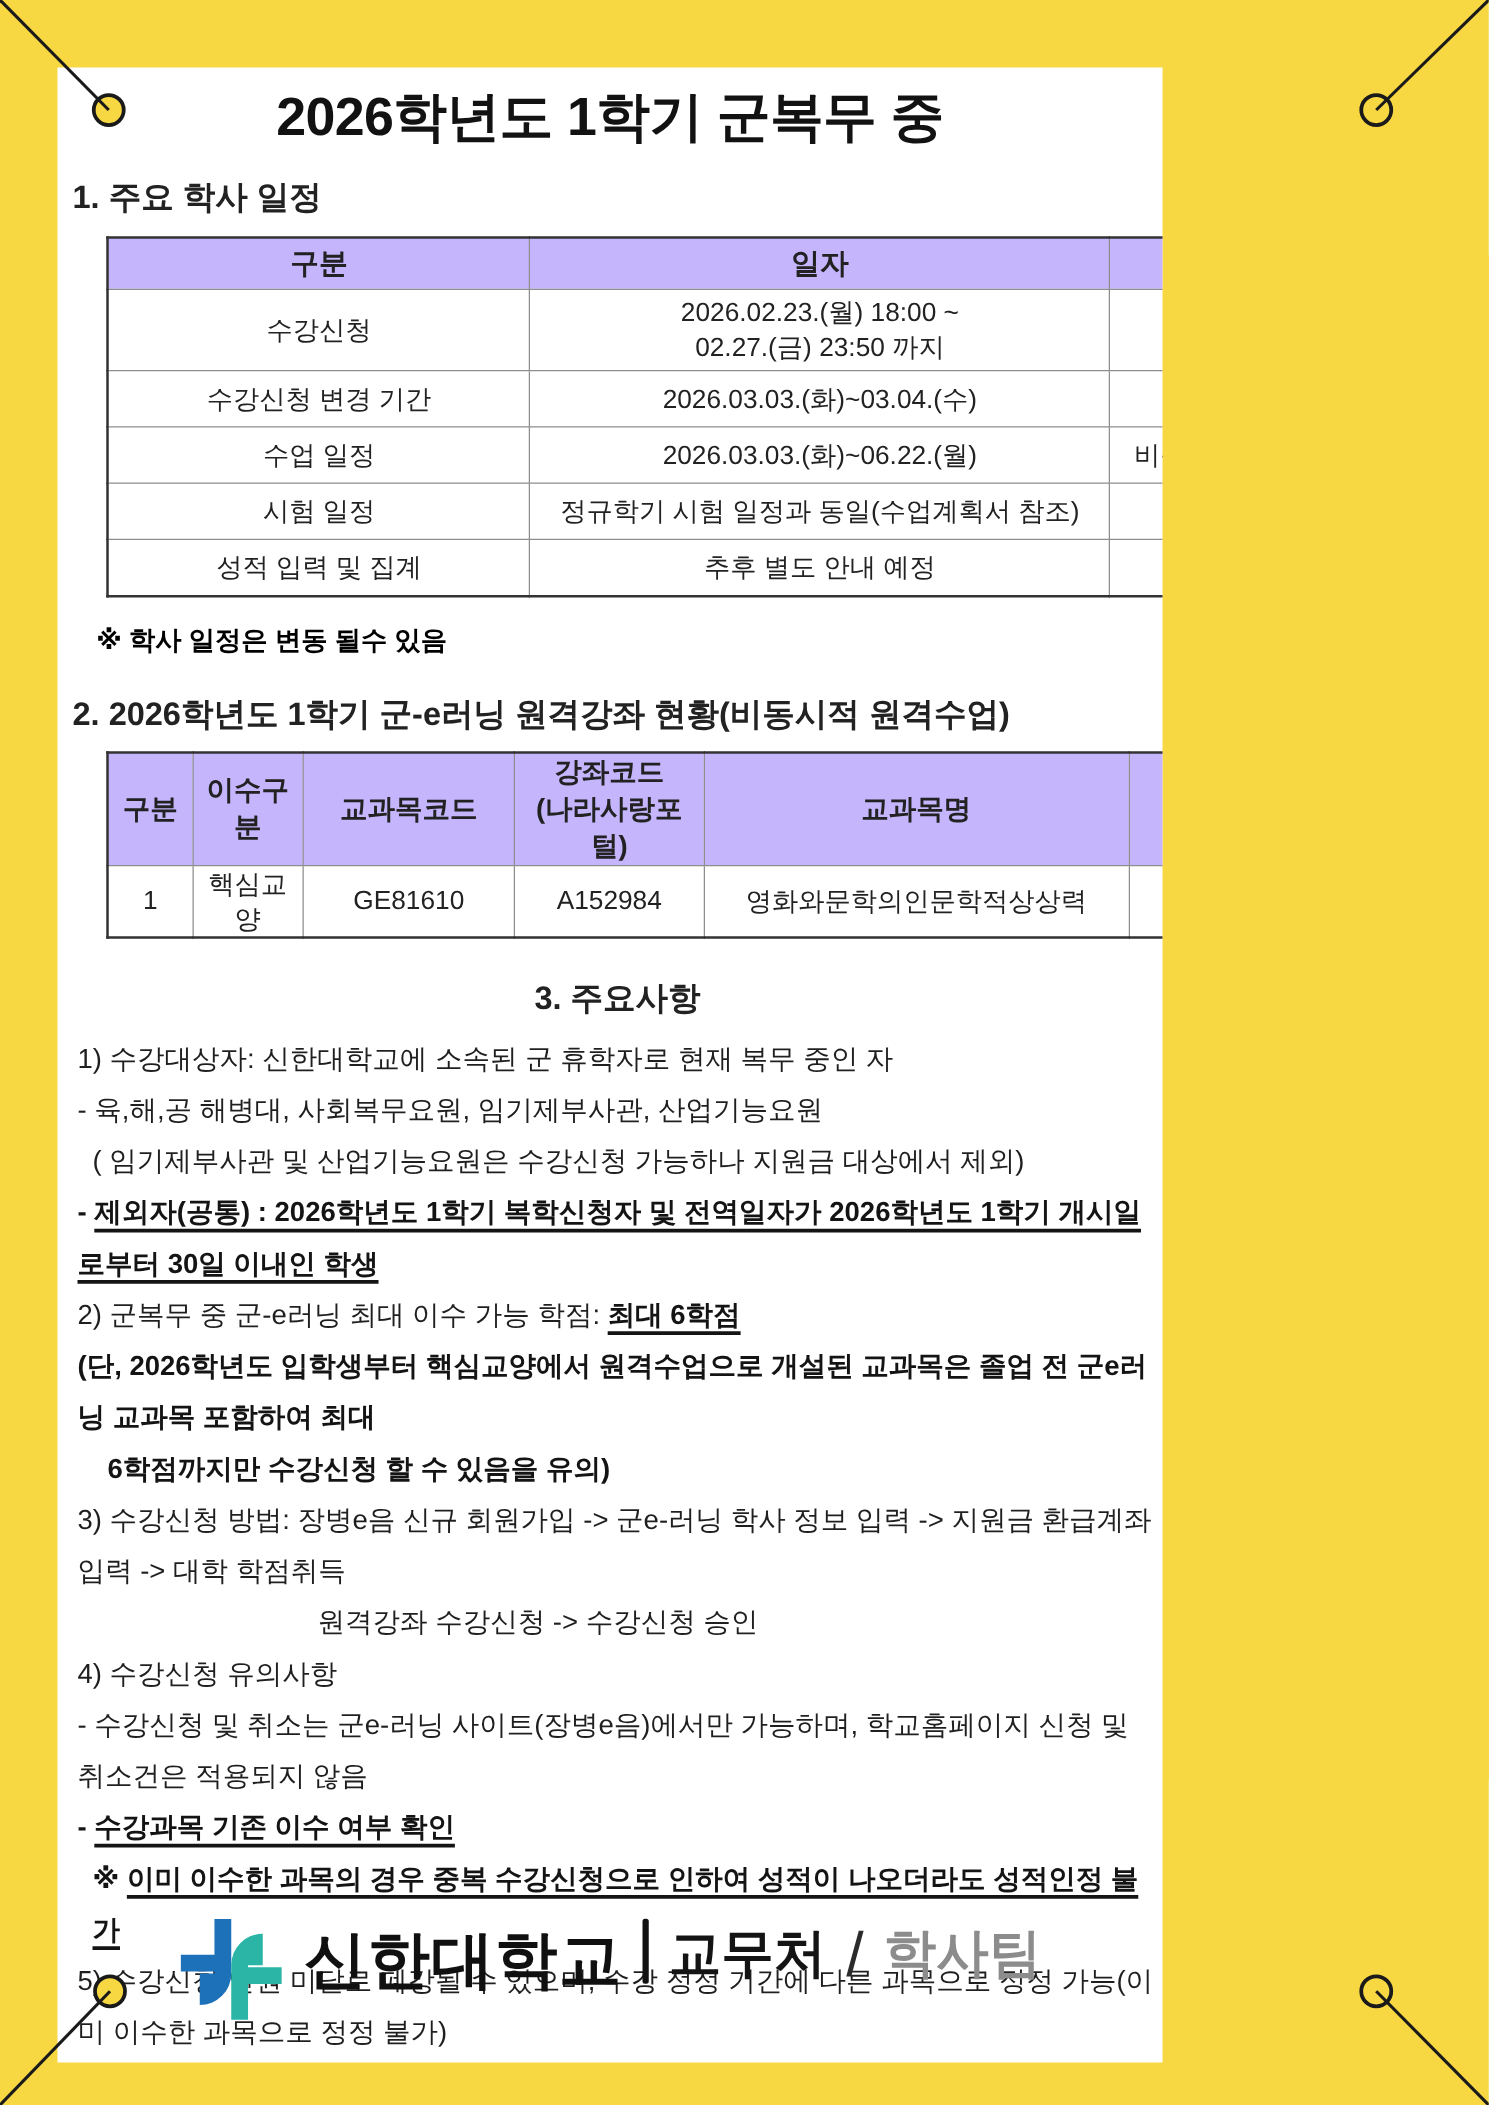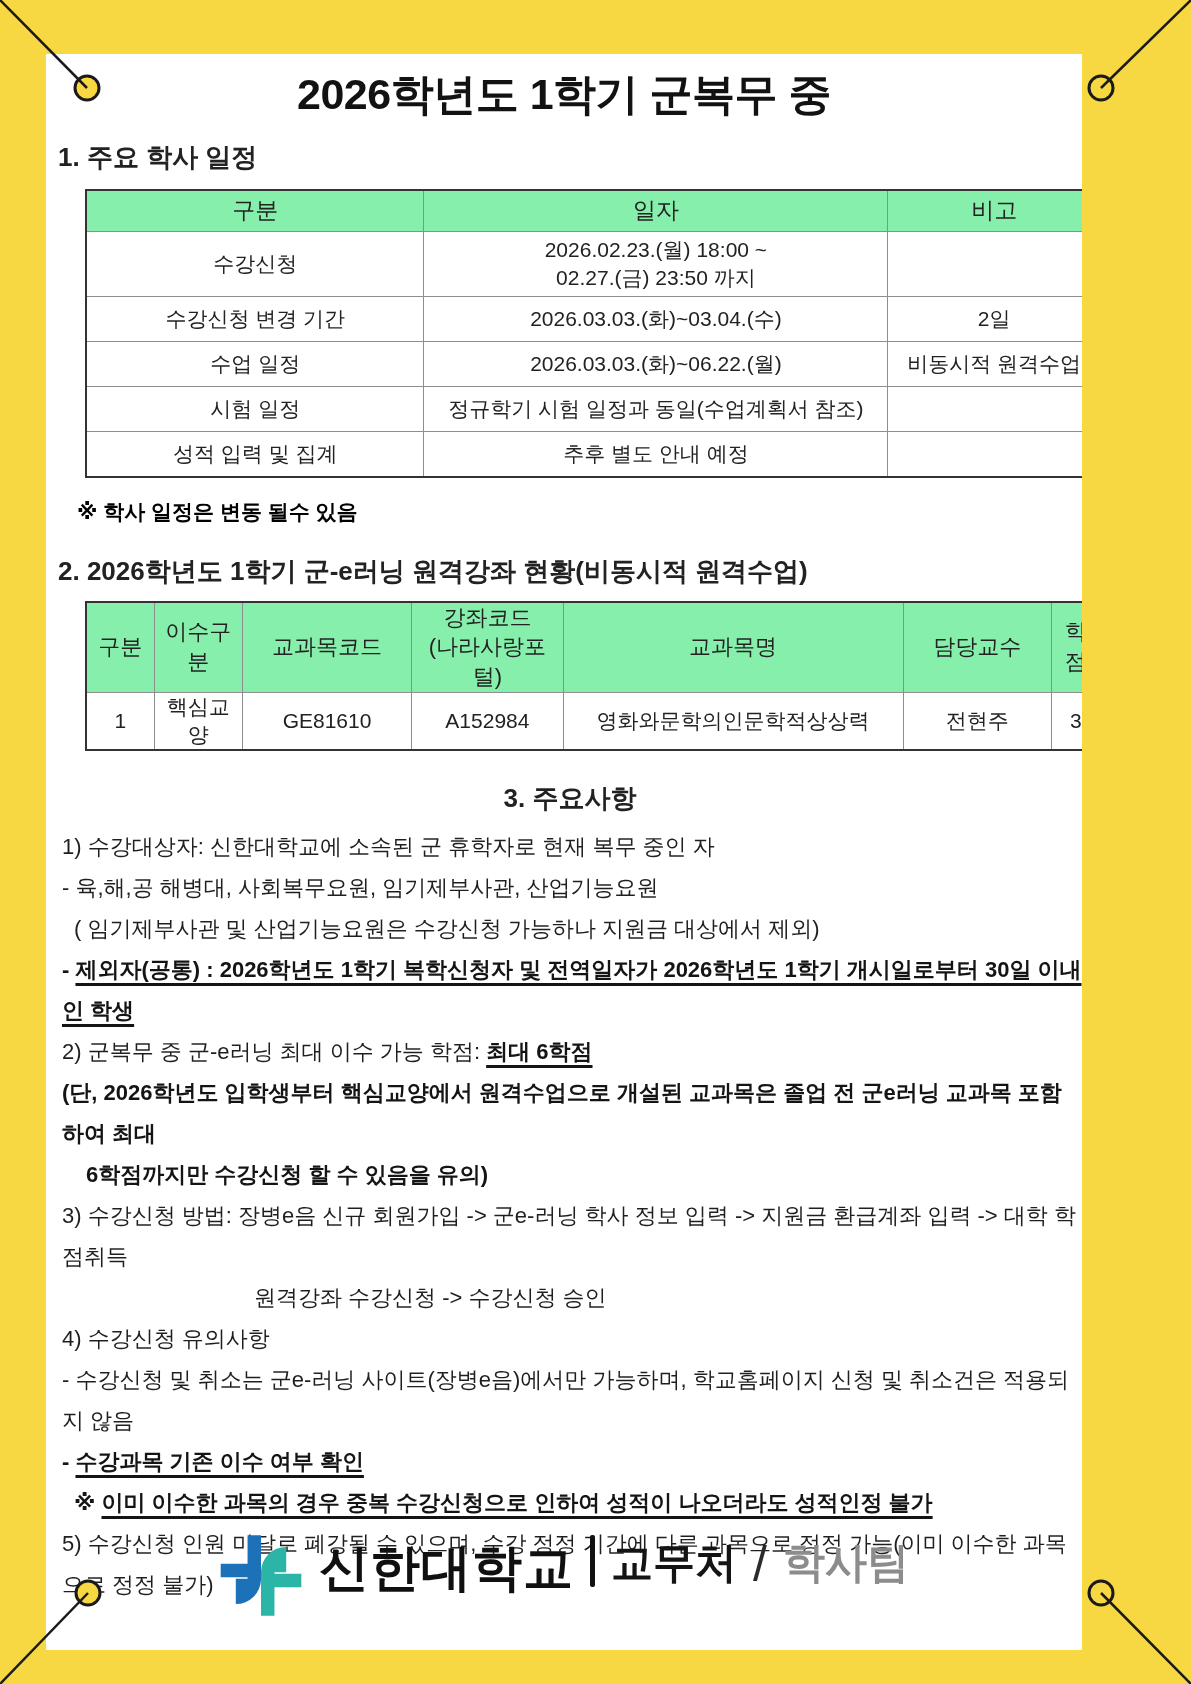--- a/index.html
+++ b/index.html
@@ -4,35 +4,35 @@
 <style>
   html,body{margin:0;padding:0;}
   body{
     width:1191px;height:1684px;position:relative;overflow:hidden;
     background:#F8D842;
     font-family:"Liberation Sans","DejaVu Sans",sans-serif;
     color:#1f1f1f;
   }
   .strings{position:absolute;left:0;top:0;z-index:3;pointer-events:none;}
   .paper{
-    position:absolute;left:46px;top:54px;width:1036px;height:1596px;
+    position:absolute;left:46px;top:54px;width:884px;height:1596px;
     background:#ffffff;z-index:1;overflow:hidden;
   }
   .title{
     margin:12px 0 0;text-align:center;
     font-size:43px;font-weight:900;line-height:1.34;color:#121212;
     letter-spacing:-0.5px;
   }
   .sec{font-size:26px;font-weight:600;color:#222;margin:0;}
   #sec1{margin:16px 0 0 12px;}
   #sec2{margin:28px 0 0 12px;}
   #sec3{margin:30px 0 0 12px;text-align:center;}
   table{border-collapse:collapse;table-layout:fixed;border:2px solid #333;}
   th,td{border:1px solid #8E8E8E;text-align:center;vertical-align:middle;padding:0 6px;color:#222;}
-  th{background:#86efac;font-weight:400;}
+  th{background:#c4b5fd;font-weight:700;}
   .t1{width:1017px;margin:14px 0 0 39px;}
   .t1 th{height:40px;font-size:23px;}
   .t1 td{height:44px;font-size:21px;}
   .t1 tr.dbl td{height:64px;}
   .t2{width:1017px;margin:12px 0 0 39px;}
   .t2 th{height:76px;font-size:22px;line-height:1.35;}
   .t2 td{height:50px;font-size:21px;}
   .multi{white-space:pre-line;}
   .footnote{font-size:21px;font-weight:700;margin:20px 0 0 31px;color:#000000;}
   .items{margin:10px 0 0 16px;}

